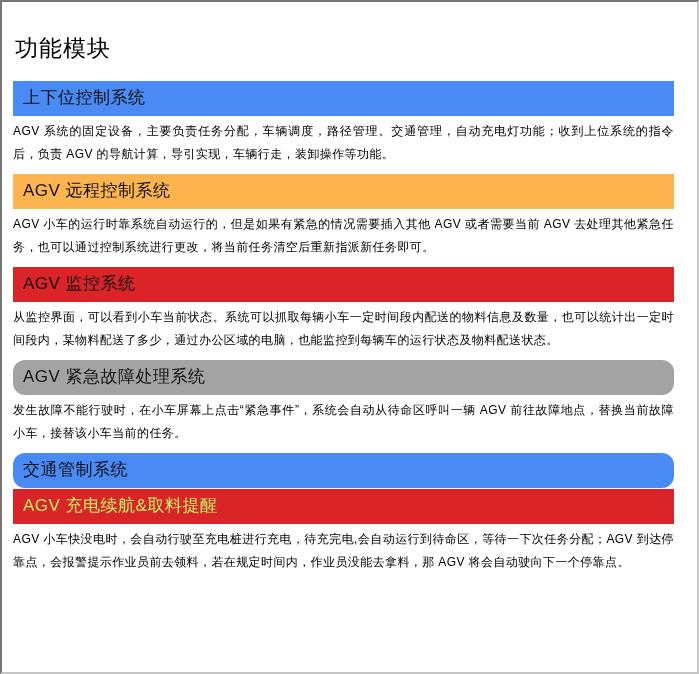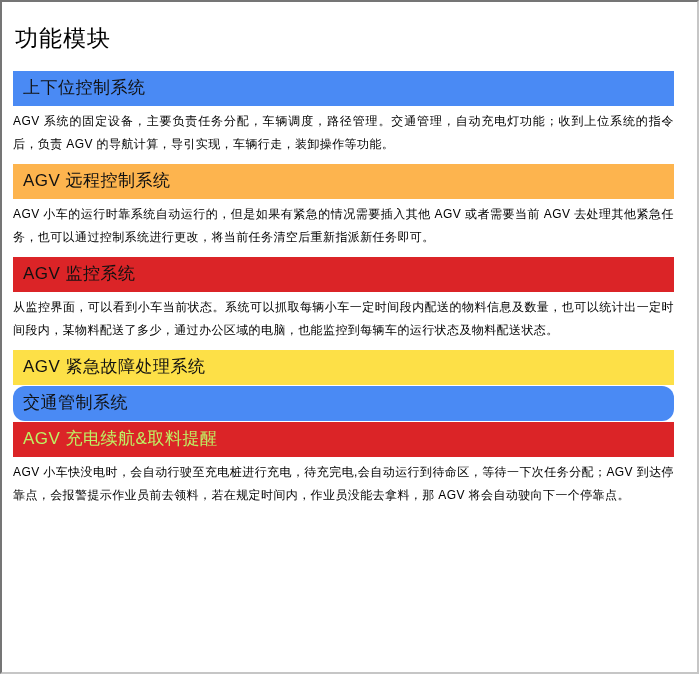--- a/index.html
+++ b/index.html
@@ -11,21 +11,21 @@
     border: 2px solid;
     border-color: #757575 #c6c6c6 #c6c6c6 #757575;
     overflow: hidden;
     font-family: "Liberation Sans", "DejaVu Sans", sans-serif;
     color: #000000;
   }
   .page {
     box-sizing: border-box;
     width: 100%;
     height: 100%;
-    padding: 8px 11px 4px 11px;
+    padding: 18px 11px 4px 11px;
   }
   .page-title {
     font-size: 23px;
     font-weight: 400;
     color: #000000;
     margin: 13px 0 17px 2px;
     letter-spacing: 1px;
   }
   .module { margin: 0 12px 1px 0; }
   .module-header {
@@ -67,23 +67,24 @@
   </section>
 
   <section class="module">
     <div class="module-header" style="background: rgb(219, 36, 39); color: rgb(17, 17, 17);">
       <span class="module-title">AGV 监控系统</span>
     </div>
     <p class="module-body">从监控界面，可以看到小车当前状态。系统可以抓取每辆小车一定时间段内配送的物料信息及数量，也可以统计出一定时间段内，某物料配送了多少，通过办公区域的电脑，也能监控到每辆车的运行状态及物料配送状态。</p>
   </section>
 
   <section class="module">
-    <div class="module-header" style="background: #fde047; color: rgb(17, 17, 17);">
+    <div class="module-header" style="background: #a3a3a3; color: rgb(17, 17, 17); border-radius: 12px;">
       <span class="module-title">AGV 紧急故障处理系统</span>
     </div>
+    <p class="module-body">发生故障不能行驶时，在小车屏幕上点击“紧急事件”，系统会自动从待命区呼叫一辆 AGV 前往故障地点，替换当前故障小车，接替该小车当前的任务。</p>
   </section>
 
   <section class="module">
     <div class="module-header" style="background: rgb(74, 138, 244); color: rgb(17, 17, 17); border-radius: 12px;">
       <span class="module-title">交通管制系统</span>
     </div>
   </section>
 
   <section class="module">
     <div class="module-header" style="background: rgb(219, 36, 39); color: #bef264;">

